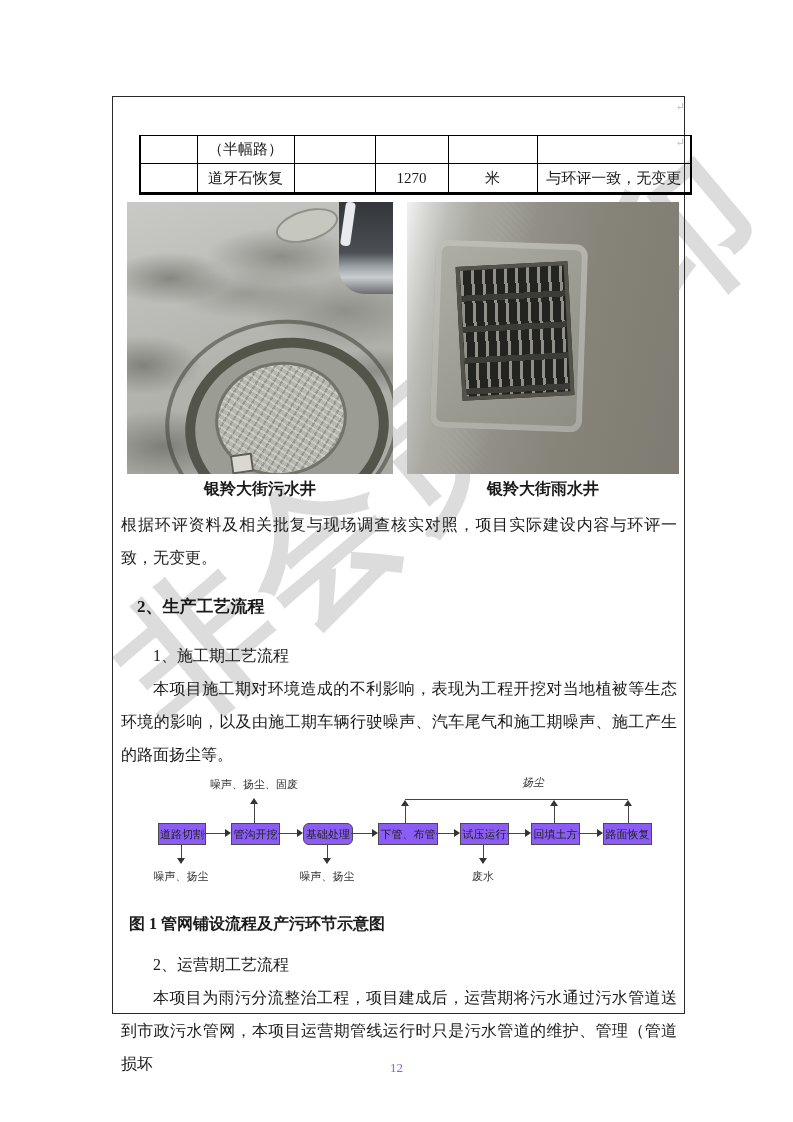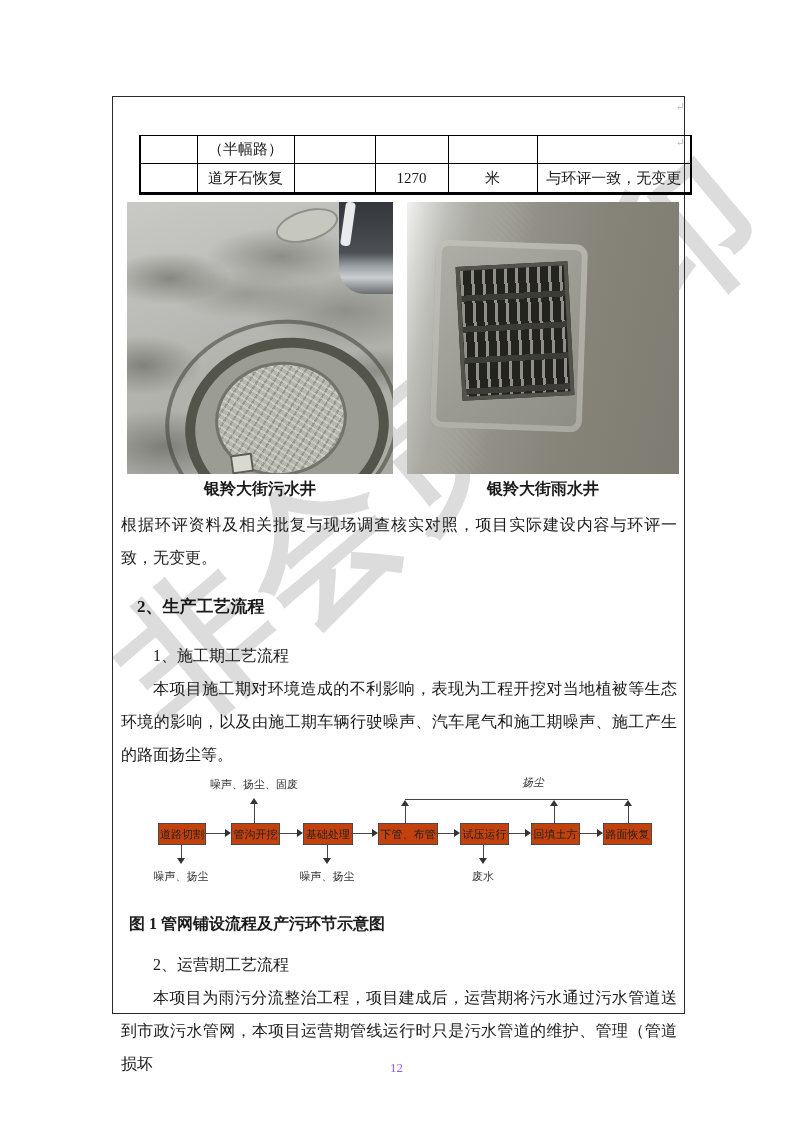--- a/index.html
+++ b/index.html
@@ -72,21 +72,21 @@
 
   
   .textflow{position:absolute;left:8px;top:411px;width:556px;}
   .body-p{font-size:16px;line-height:33px;text-align:justify;margin:0;}
   .ind{text-indent:2em;}
   .sec-h{font-size:17px;font-weight:bold;line-height:33px;margin:16px;}
   .fig-cap{font-size:16px;font-weight:bold;line-height:33px;text-align:left;margin:8px;}
 
   
   .flow{position:relative;height:128px;}
-  .fbox{position:absolute;top:52px;height:20px;border:1px solid #4a4a4a;background:#c2410c;
+  .fbox{position:absolute;top:52px;height:20px;border:1px solid #4a4a4a;background:#8b5cf6;
     font-size:11px;line-height:20px;text-align:center;color:#222;white-space:nowrap;overflow:hidden;}
   .flabel{position:absolute;font-size:11px;color:#333;text-align:center;white-space:nowrap;}
   .hline{position:absolute;height:1px;background:#444;}
   .vline{position:absolute;width:1px;background:#444;}
   .tri-r{position:absolute;width:0;height:0;border-top:4px solid transparent;
     border-bottom:4px solid transparent;border-left:6px solid #333;}
   .tri-u{position:absolute;width:0;height:0;border-left:4px solid transparent;
     border-right:4px solid transparent;border-bottom:6px solid #333;}
   .tri-d{position:absolute;width:0;height:0;border-left:4px solid transparent;
     border-right:4px solid transparent;border-top:6px solid #333;}
@@ -168,21 +168,21 @@
         <div class="vline" style="left:284px;top:33px;height:19px;"></div>
         <div class="vline" style="left:433px;top:33px;height:19px;"></div>
         <div class="vline" style="left:507px;top:33px;height:19px;"></div>
 
         <div class="flabel" style="left:60px;top:6px;width:146px;">噪声、扬尘、固废</div>
         <div class="tri-u" style="left:129px;top:27px;"></div>
         <div class="vline" style="left:133px;top:31px;height:21px;"></div>
 
         <div class="fbox" style="left:37px;width:46px;">道路切割</div>
         <div class="fbox" style="left:110px;width:47px;">管沟开挖</div>
-        <div class="fbox" style="left:182px;width:48px;">基础处理</div>
+        <div class="fbox" style="left:182px;width:48px;border-radius:6px;">基础处理</div>
         <div class="fbox" style="left:257px;width:58px;text-align:center;">下管、布管</div>
         <div class="fbox" style="left:339px;width:47px;">试压运行</div>
         <div class="fbox" style="left:410px;width:47px;">回填土方</div>
         <div class="fbox" style="left:482px;width:47px;">路面恢复</div>
 
         <div class="hline" style="left:83px;top:62px;width:21px;"></div>
         <div class="tri-r" style="left:104px;top:58px;"></div>
         <div class="hline" style="left:157px;top:62px;width:19px;"></div>
         <div class="tri-r" style="left:176px;top:58px;"></div>
         <div class="hline" style="left:230px;top:62px;width:21px;"></div>

